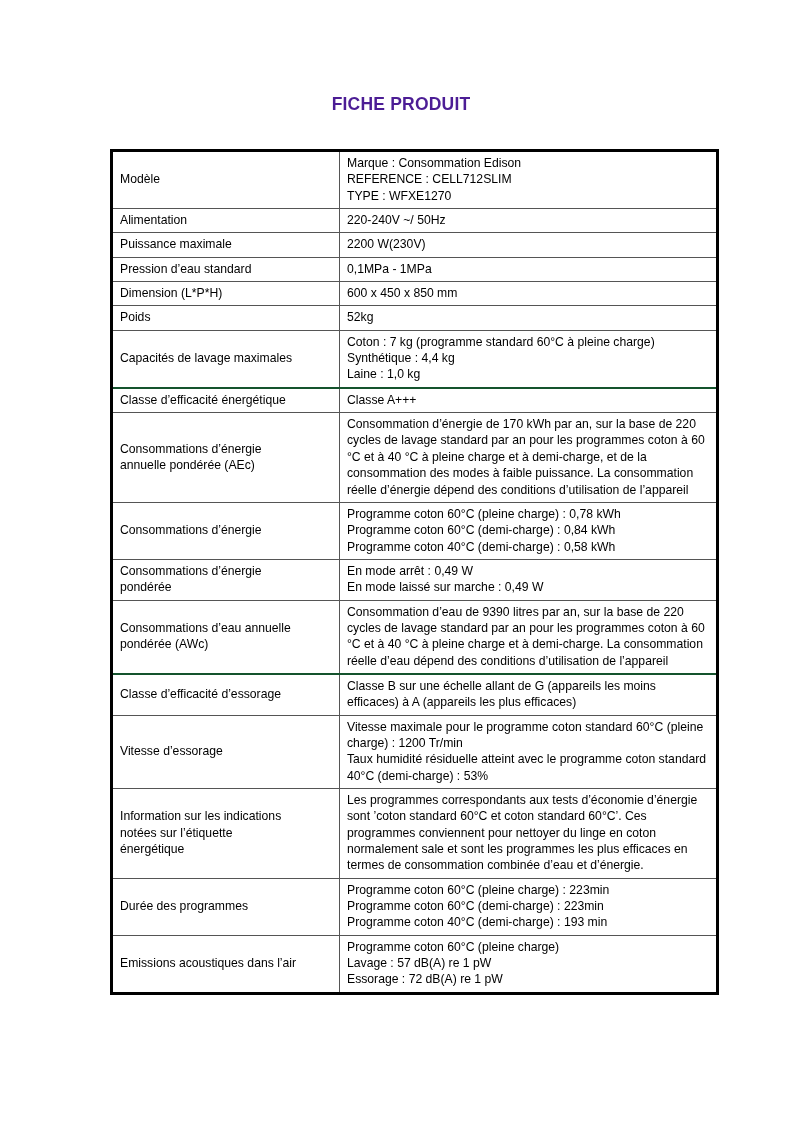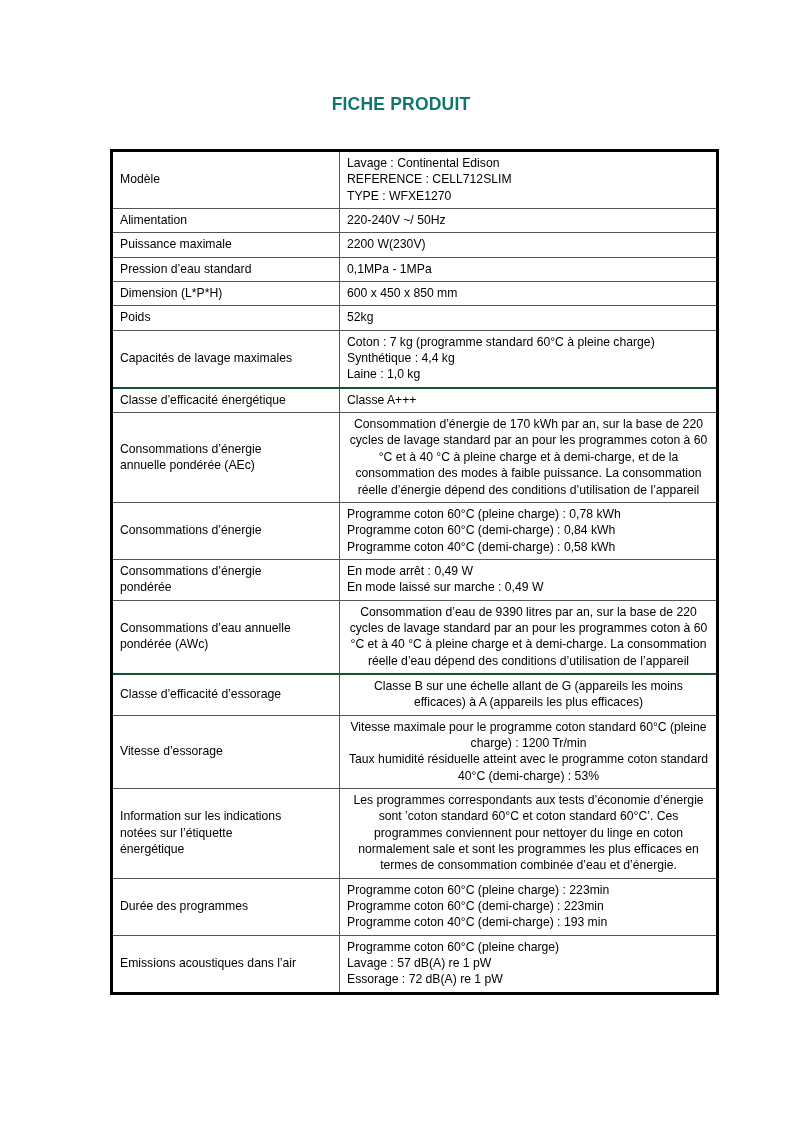--- a/index.html
+++ b/index.html
@@ -25,21 +25,21 @@
   }
   .doc-title {
     position: absolute;
     left: 0;
     top: 94px;
     width: 802px;
     text-align: center;
     font-size: 17.5px;
     font-weight: bold;
     letter-spacing: 0.2px;
-    color: #0f766e;
+    color: #4c1d95;
   }
   .spec-table {
     position: absolute;
     left: 110px;
     top: 149px;
     width: 582px;
     border-collapse: collapse;
     table-layout: fixed;
     border: 3px solid #000000;
     background: #ffffff;
@@ -64,38 +64,38 @@
   }
   .val-line {
     display: block;
     white-space: normal;
   }
   .label-line {
     display: block;
   }
   .para {
     display: block;
-    text-align: center;
+    text-align: left;
   }
 </style>
 </head>
 <body>
 
 <div class="page">
 
   <div class="doc-title">FICHE PRODUIT</div>
 
   <table class="spec-table">
     <tbody>
         <tr>
           <td class="label">
             <span class="label-line">Modèle</span>
           </td>
           <td class="value">
-            <span class="val-line">Lavage : Continental Edison</span>
+            <span class="val-line">Marque : Consommation Edison</span>
             <span class="val-line">REFERENCE : CELL712SLIM</span>
             <span class="val-line">TYPE : WFXE1270</span>
           </td>
         </tr>
         <tr>
           <td class="label">
             <span class="label-line">Alimentation</span>
           </td>
           <td class="value">
             <span class="val-line">220-240V ~/ 50Hz</span>

